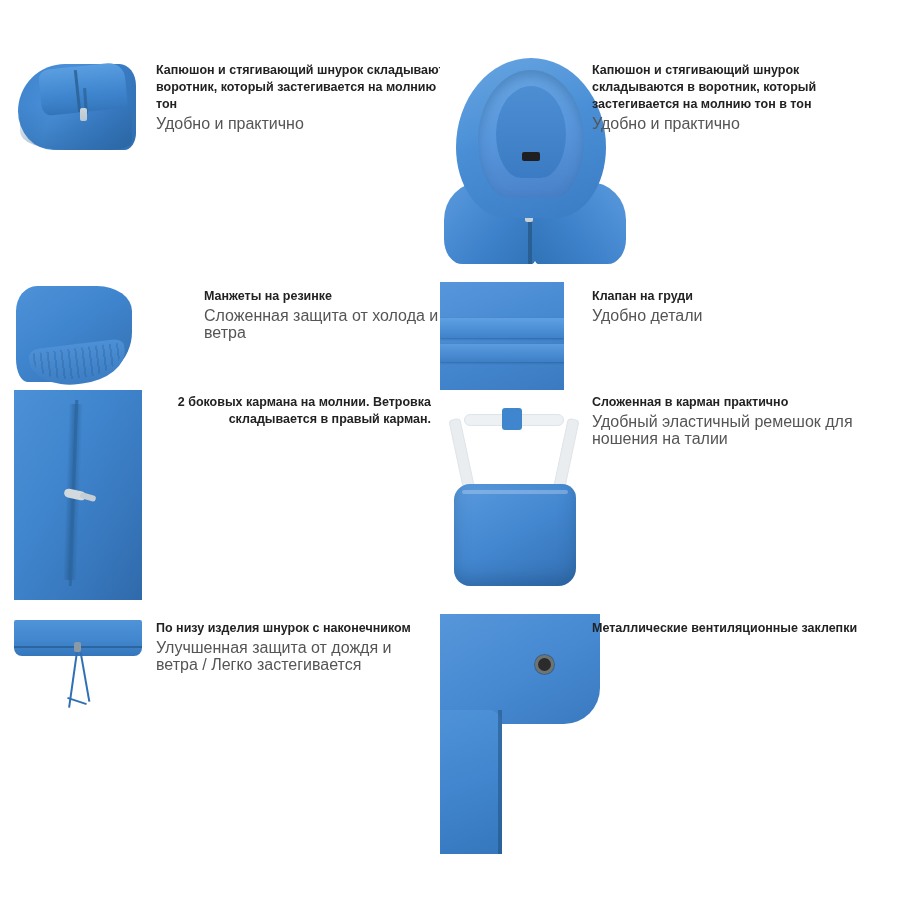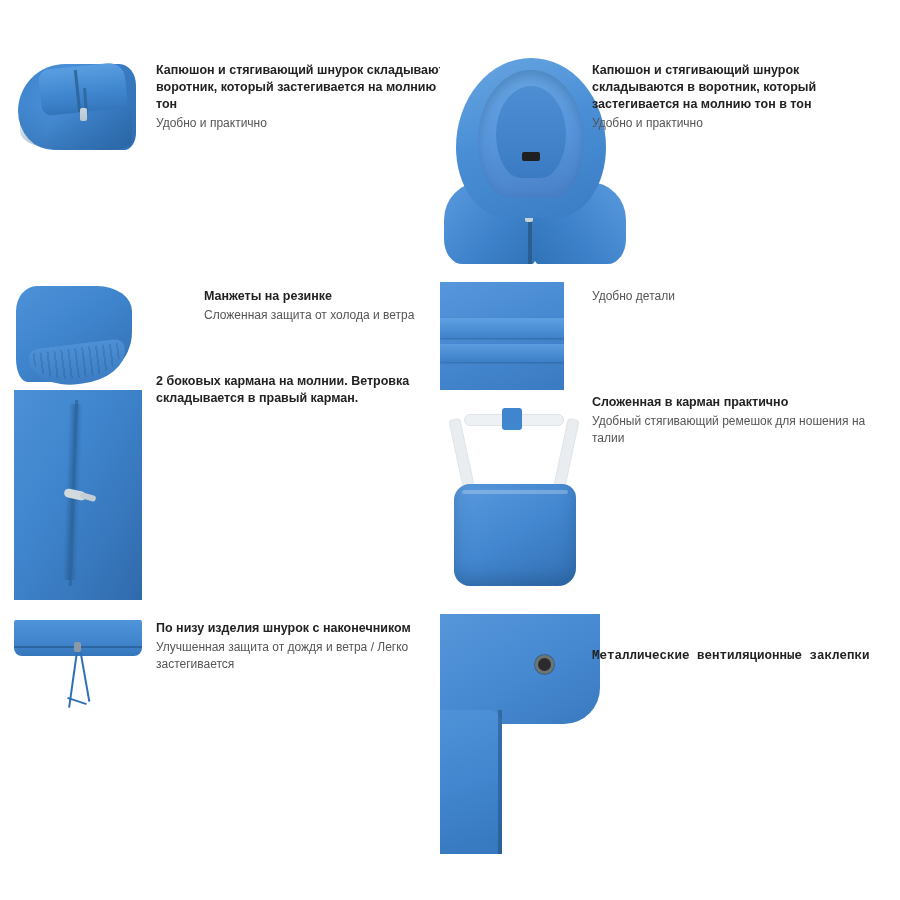--- a/index.html
+++ b/index.html
@@ -32,21 +32,21 @@
     position: absolute;
   }
   .cap-title {
     font-size: 12.5px;
     font-weight: bold;
     color: #222222;
     line-height: 17px;
     margin: 0 0 2px 0;
   }
   .cap-sub {
-    font-size: 12px;
+    font-size: 16px;
     font-weight: normal;
     color: #555555;
     line-height: 17px;
     margin: 0;
   }
 
   
   .ph1 { left: 14px; top: 58px; width: 128px; height: 96px; background: #ffffff; }
   .ph1 .collar {
     position: absolute; left: 4px; top: 6px; width: 118px; height: 86px;
@@ -258,24 +258,24 @@
     position: absolute; left: 98px; top: 44px; width: 13px; height: 13px;
     border-radius: 50%; background: #2b2b2e;
     box-shadow: 0 0 0 3px #6f746f, 0 0 0 4px rgba(40,60,80,.5);
   }
 
   
   .cap1 { left: 156px; top: 62px;  width: 330px; }
   .cap2 { left: 592px; top: 62px;  width: 300px; }
   .cap3 { left: 156px; top: 288px; width: 275px; margin-left: 48px; }
   .cap4 { left: 592px; top: 288px; width: 280px; }
-  .cap5 { left: 156px; top: 373px; width: 275px; }
+  .cap5 { left: 156px; top: 394px; width: 275px; text-align: right; }
   .cap6 { left: 592px; top: 394px; width: 300px; }
   .cap7 { left: 156px; top: 620px; width: 275px; }
-  .cap8 { left: 592px; top: 648px; width: 300px; font-family: Liberation Mono, monospace; }
+  .cap8 { left: 592px; top: 620px; width: 300px; }
 </style>
 </head>
 <body>
 
 <div class="sheet">
 
   <div class="feature">
     <div class="photo ph1">
       <div class="collar"></div>
       <div class="band"></div>
@@ -319,20 +319,21 @@
     </div>
   </div>
 
   <div class="feature">
     <div class="photo ph4">
       <div class="panel"></div>
       <div class="flap1"></div>
       <div class="flap2"></div>
     </div>
     <div class="caption cap4">
+      <p class="cap-title">Клапан на груди</p>
       <p class="cap-sub">Удобно детали</p>
     </div>
   </div>
 
   <div class="feature">
     <div class="photo ph5">
       <div class="fab"></div>
       <div class="pocketzip"></div>
       <div class="seam"></div>
       <div class="zpull"></div>
@@ -347,21 +348,21 @@
     <div class="photo ph6" style="background:#ffffff;">
       <div class="strapTop"></div>
       <div class="strapL"></div>
       <div class="strapR"></div>
       <div class="buckle"></div>
       <div class="pouch"></div>
       <div class="pouchseam"></div>
     </div>
     <div class="caption cap6">
       <p class="cap-title">Сложенная в карман практично</p>
-      <p class="cap-sub">Удобный стягивающий ремешок для ношения на талии</p>
+      <p class="cap-sub">Удобный эластичный ремешок для ношения на талии</p>
     </div>
   </div>
 
   <div class="feature">
     <div class="photo ph7" style="background:#ffffff;">
       <div class="hem"></div>
       <div class="stitch"></div>
       <div class="tip"></div>
       <div class="cordA"></div>
       <div class="cordB"></div>

